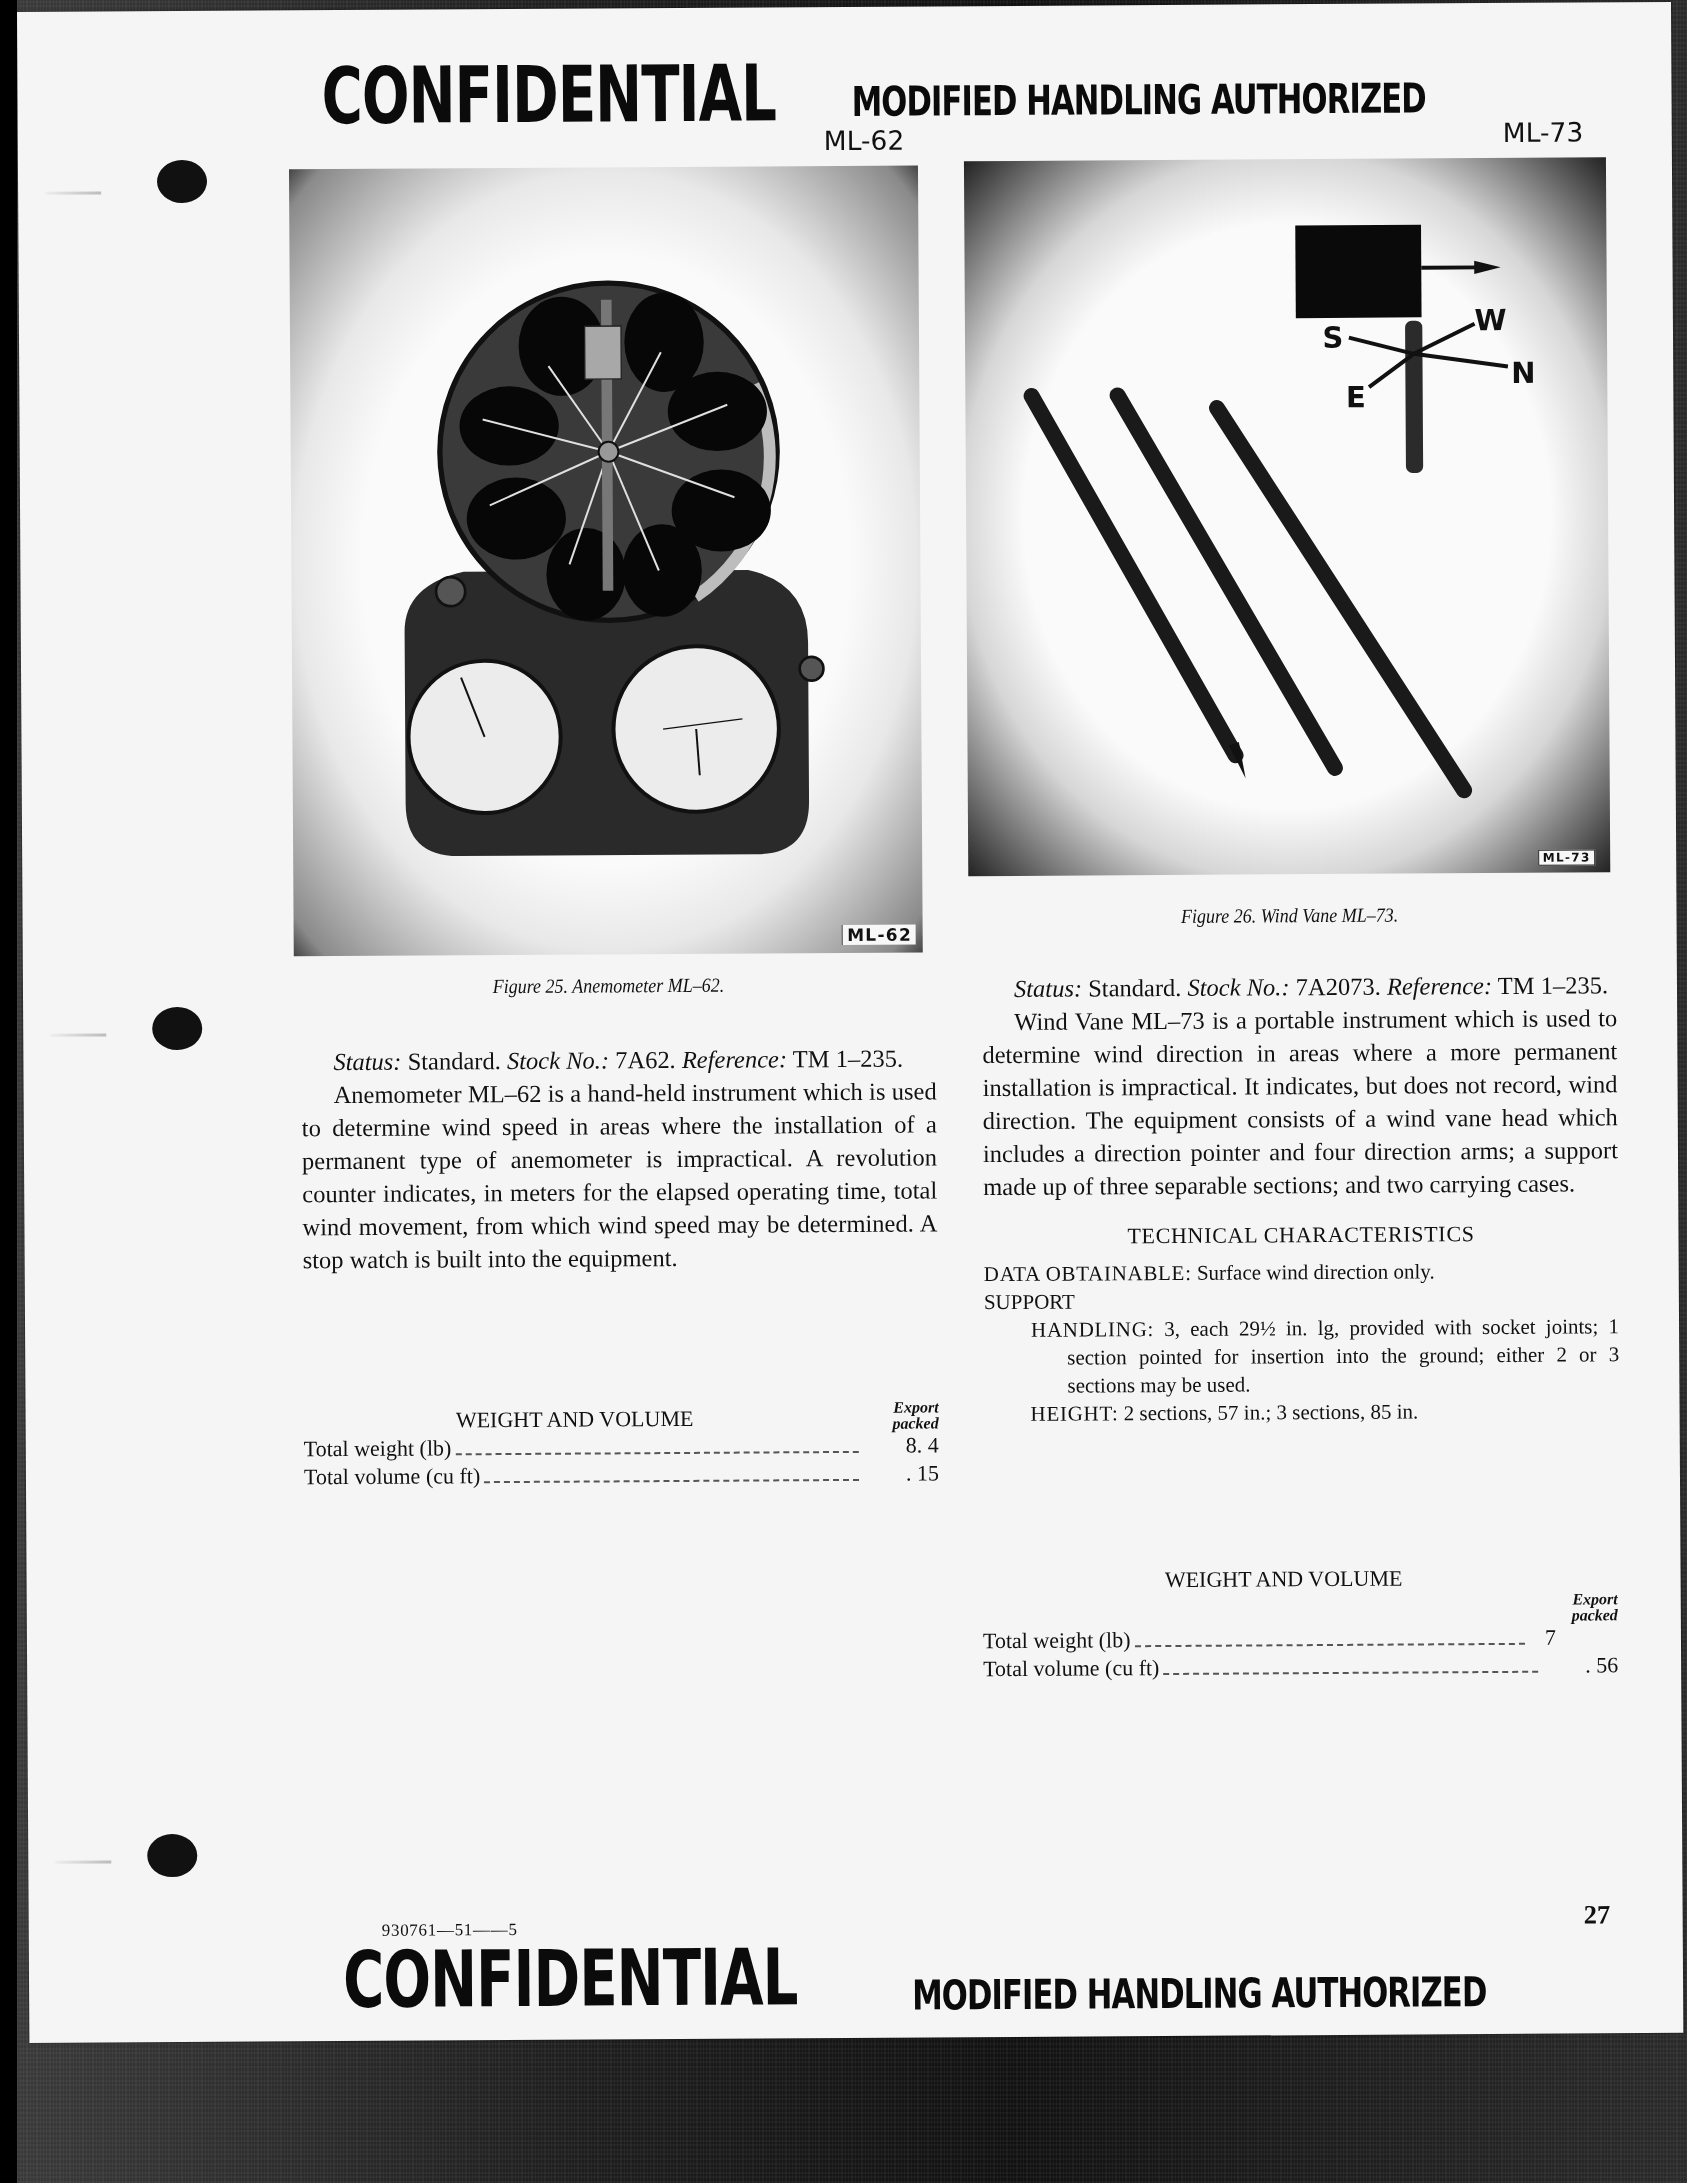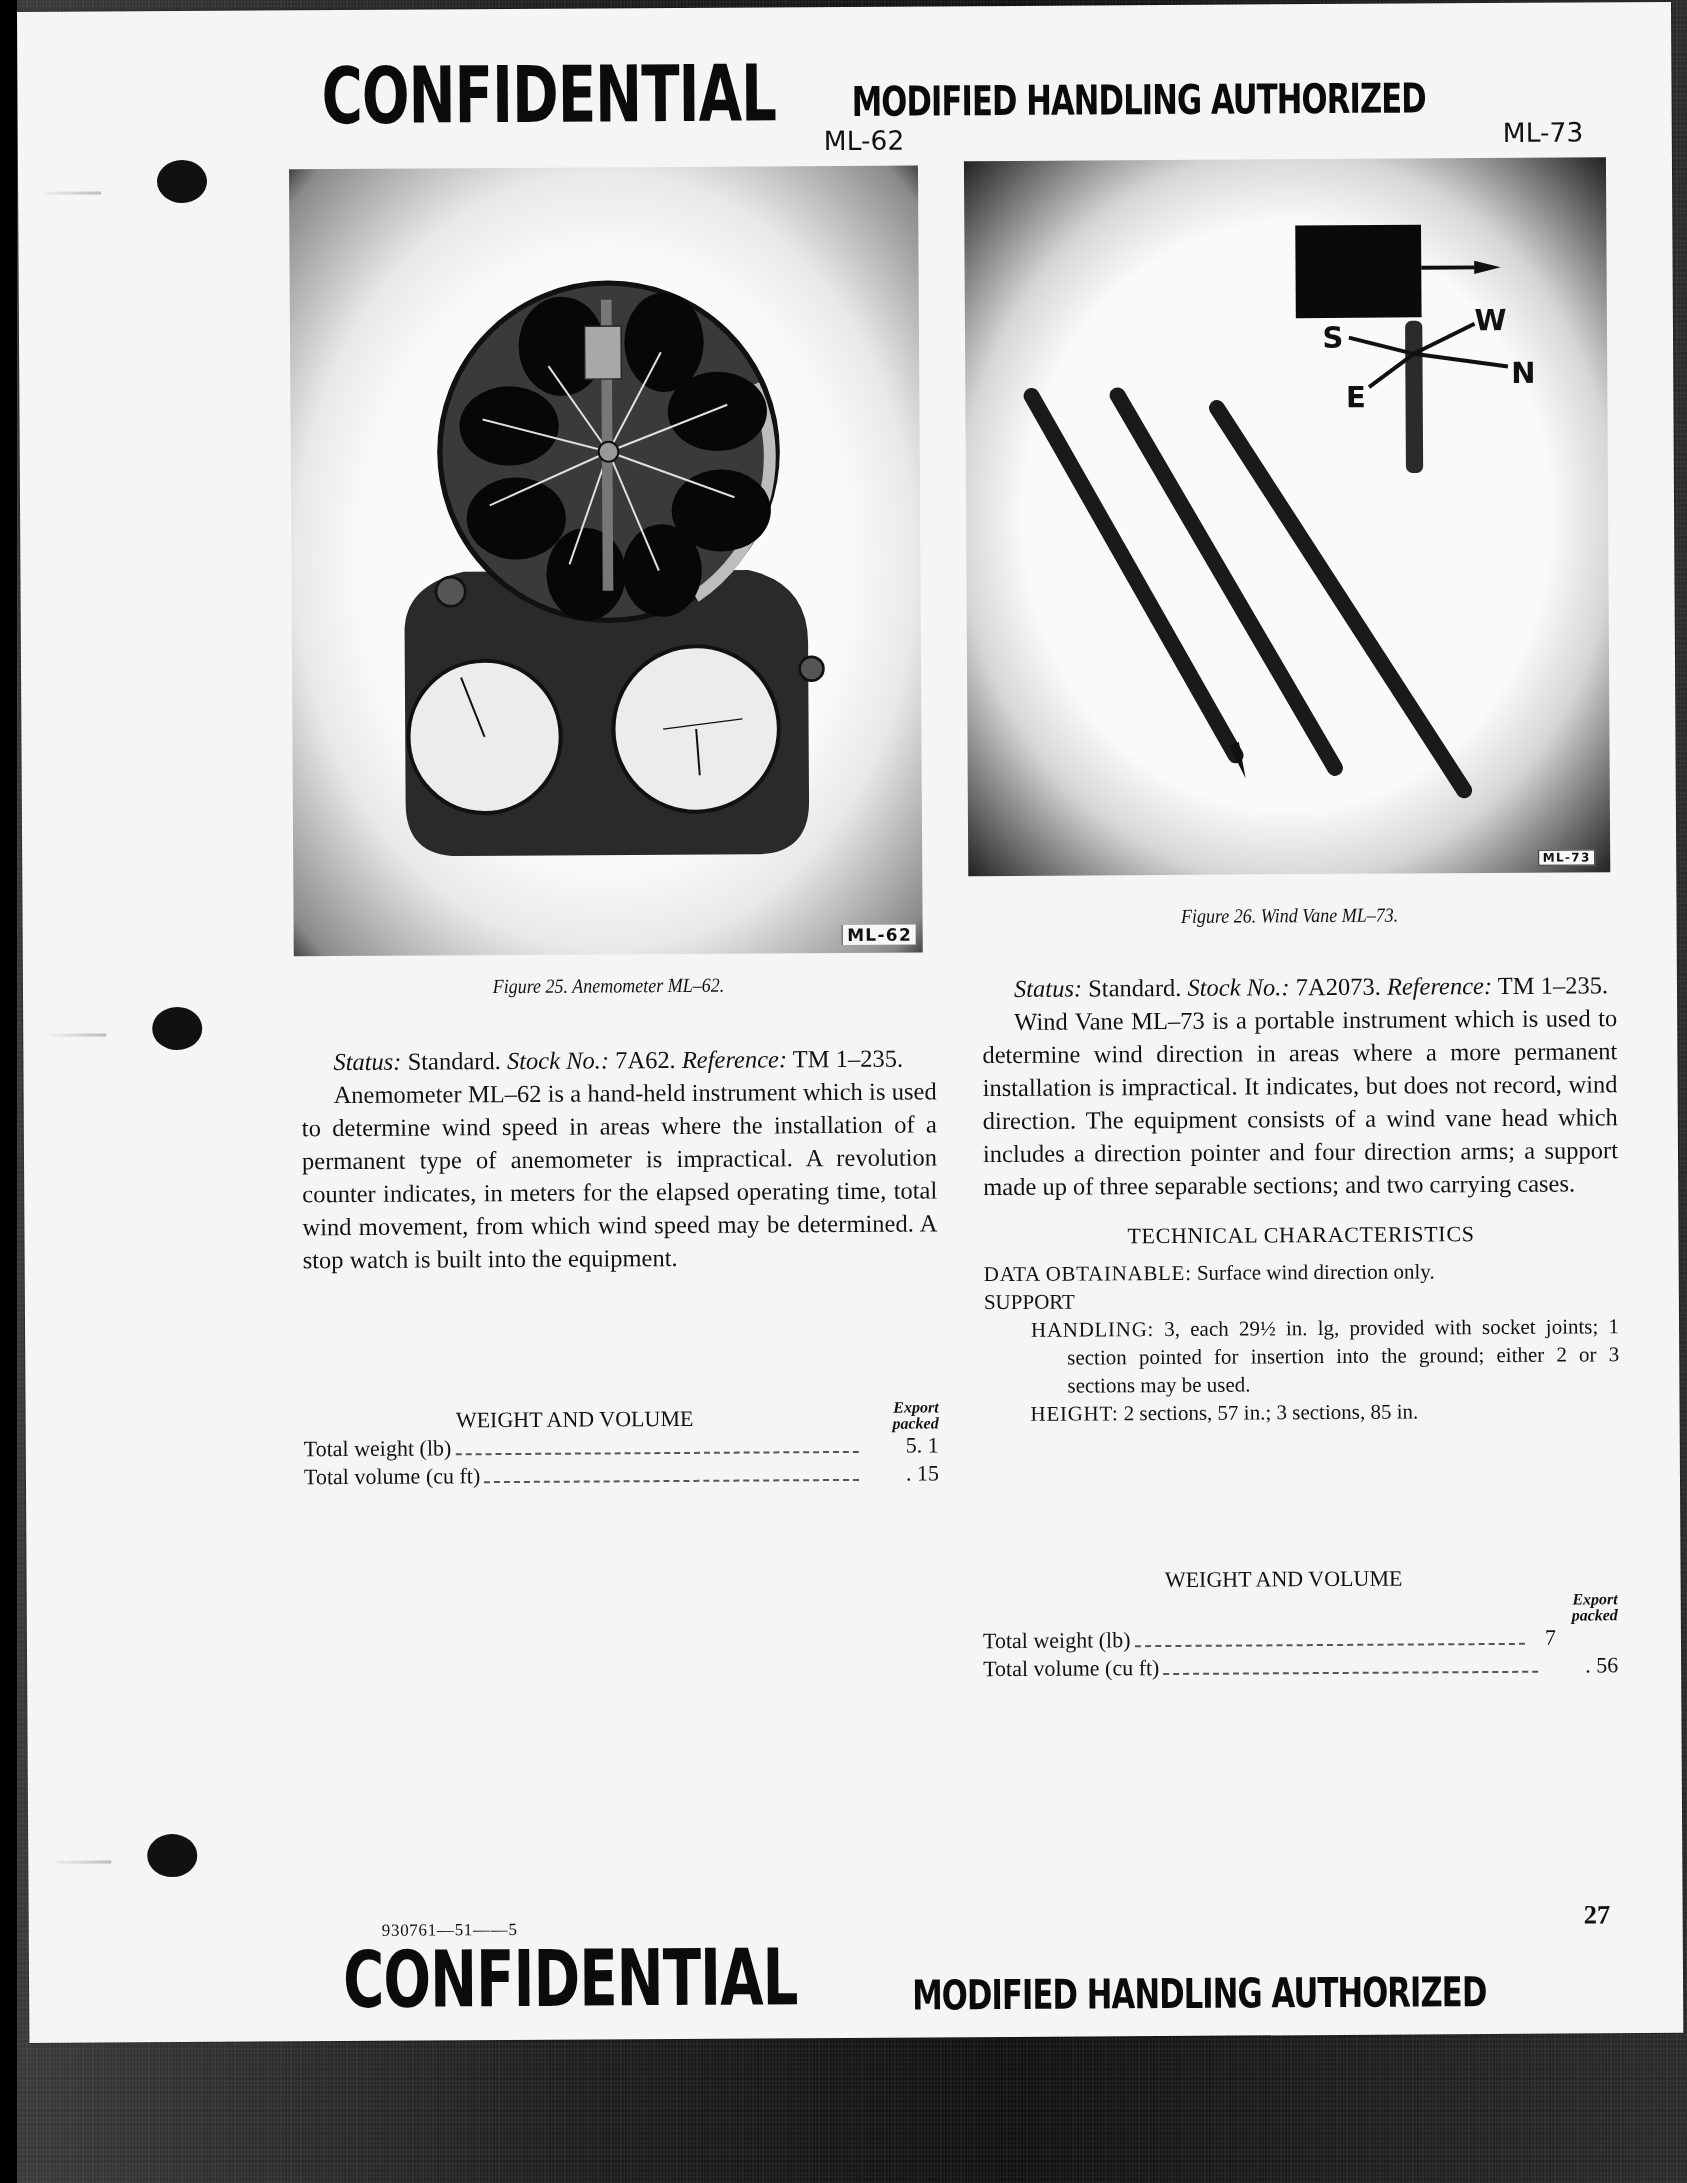--- a/index.html
+++ b/index.html
@@ -206,21 +206,21 @@
     <div class="wv-head">
       <div class="title">WEIGHT AND VOLUME</div>
       <div class="colhead">
         <div>Export</div>
         <div>packed</div>
       </div>
     </div>
     <div class="wv-row">
       <span class="lbl">Total weight (lb)</span>
       <span class="dots"></span>
-      <span class="val">5. 1</span>
+      <span class="val">8. 4</span>
     </div>
     <div class="wv-row">
       <span class="lbl">Total volume (cu ft)</span>
       <span class="dots"></span>
       <span class="val">. 15</span>
     </div>
   </div>
 
   <div class="col col-right">
     <p class="status-line">

